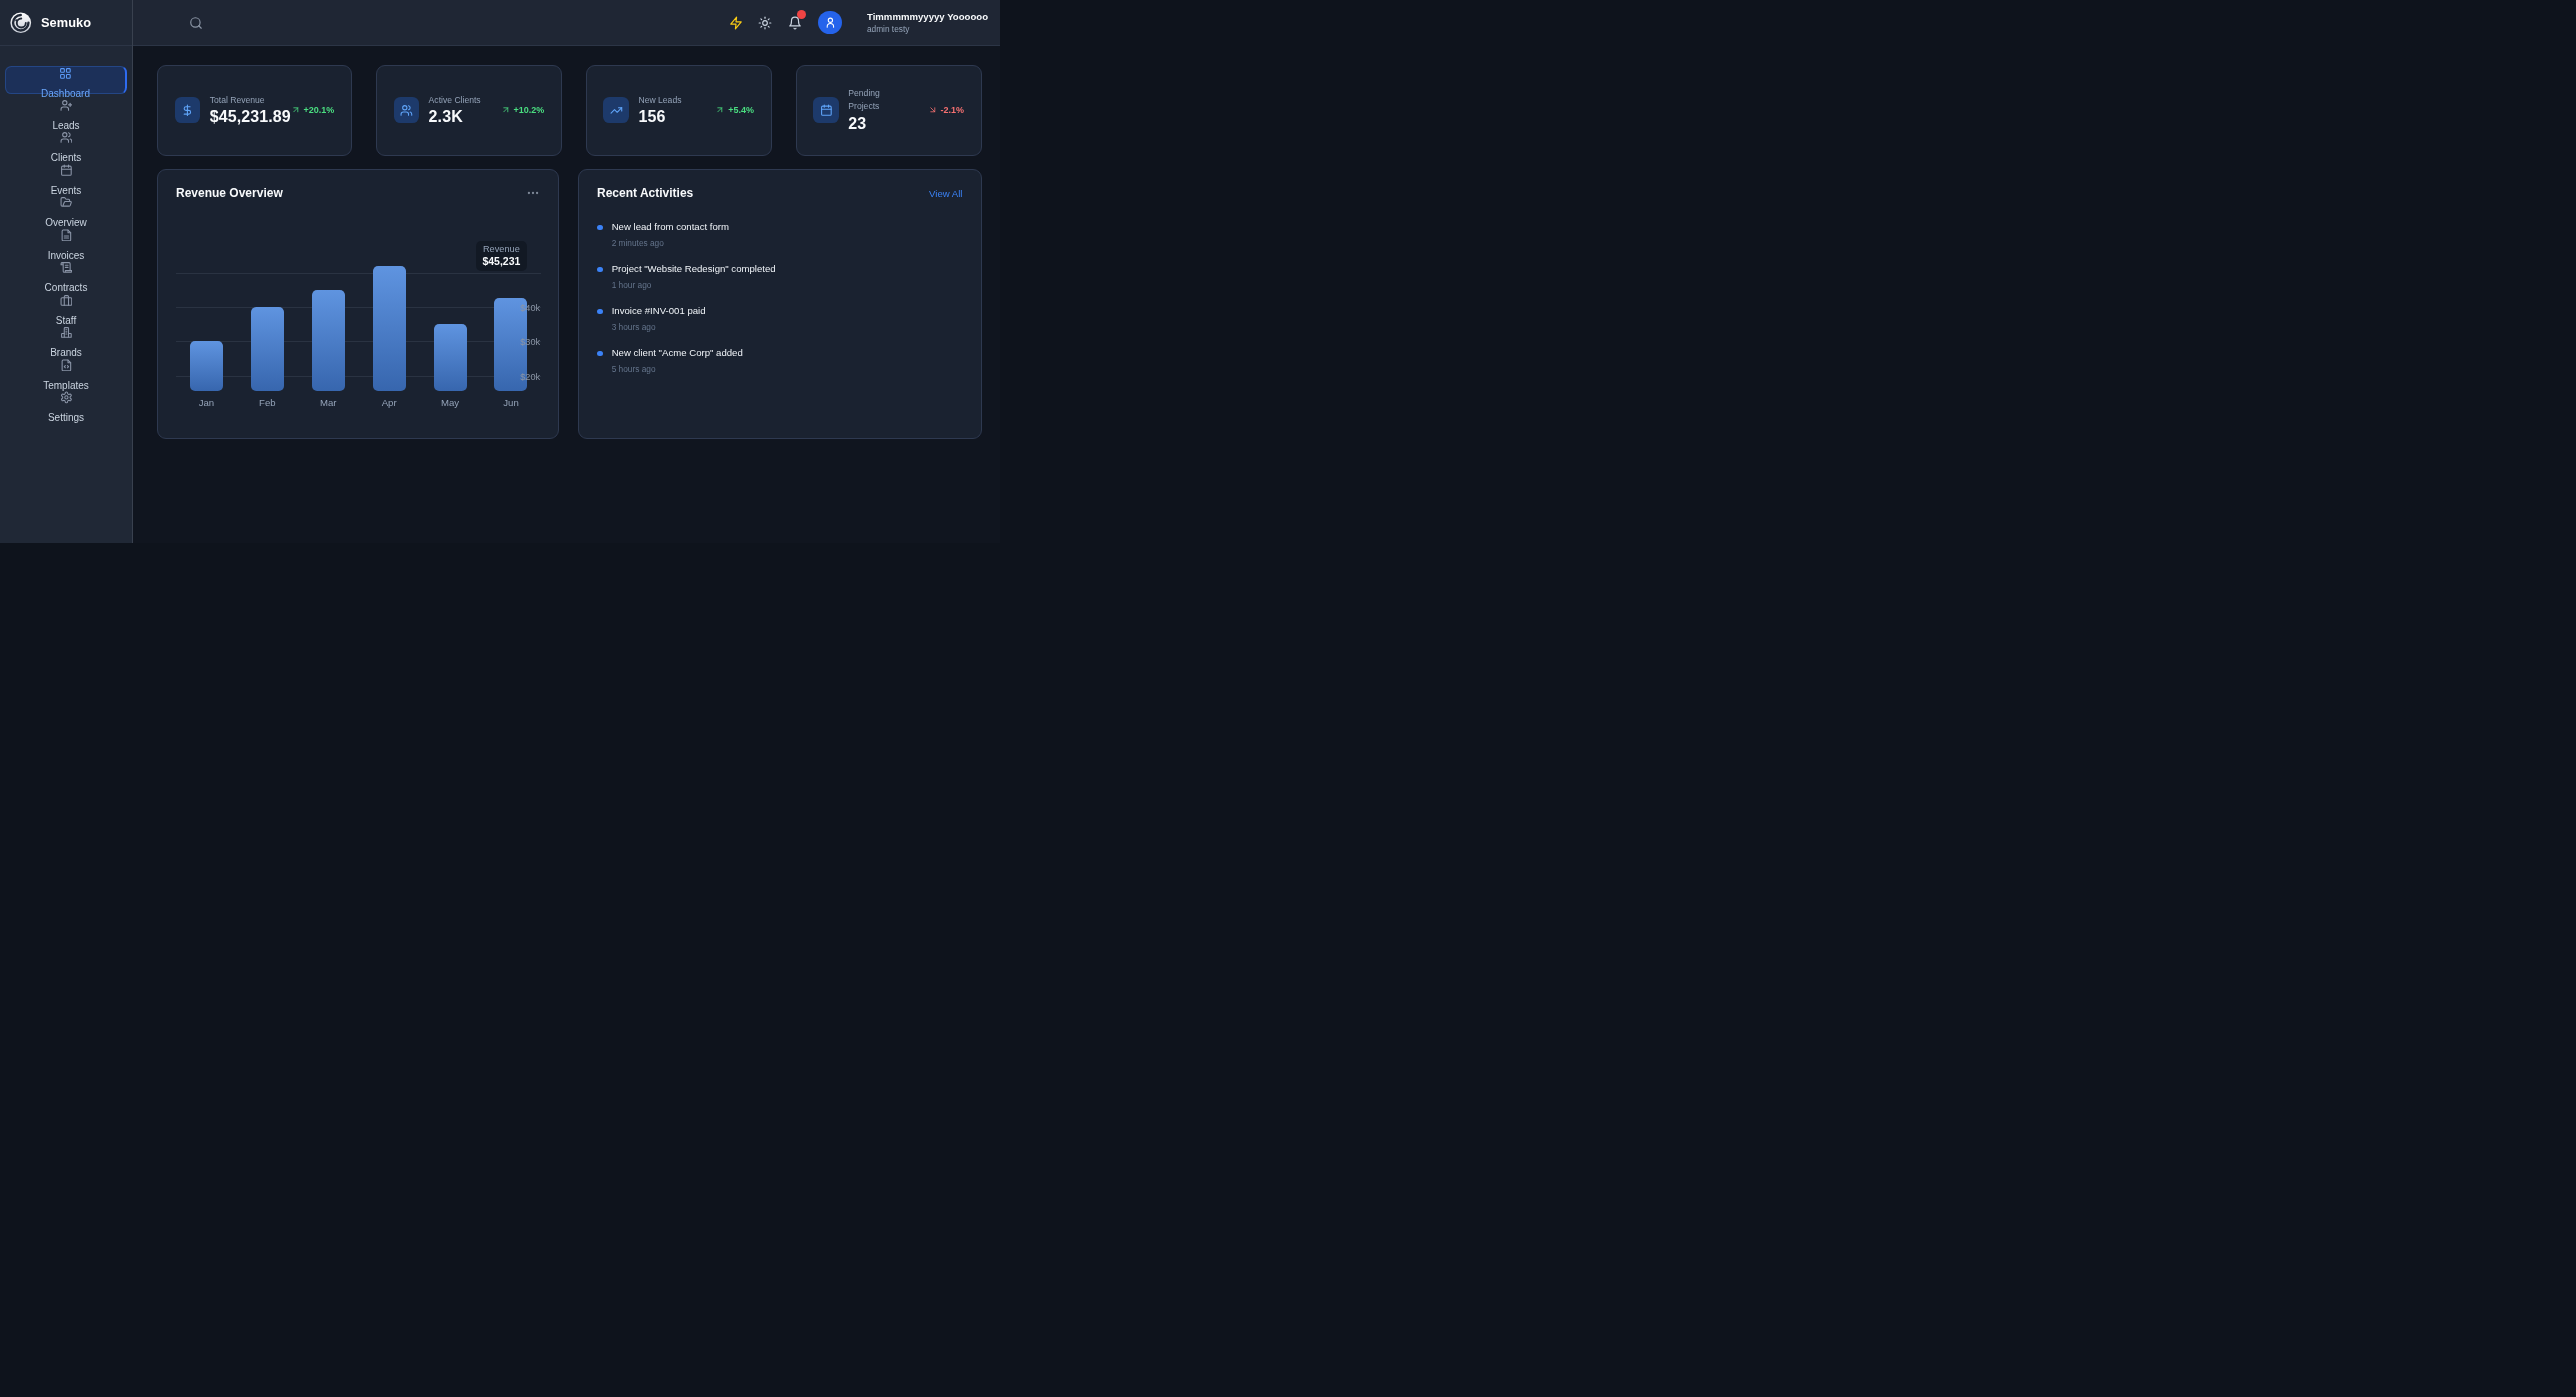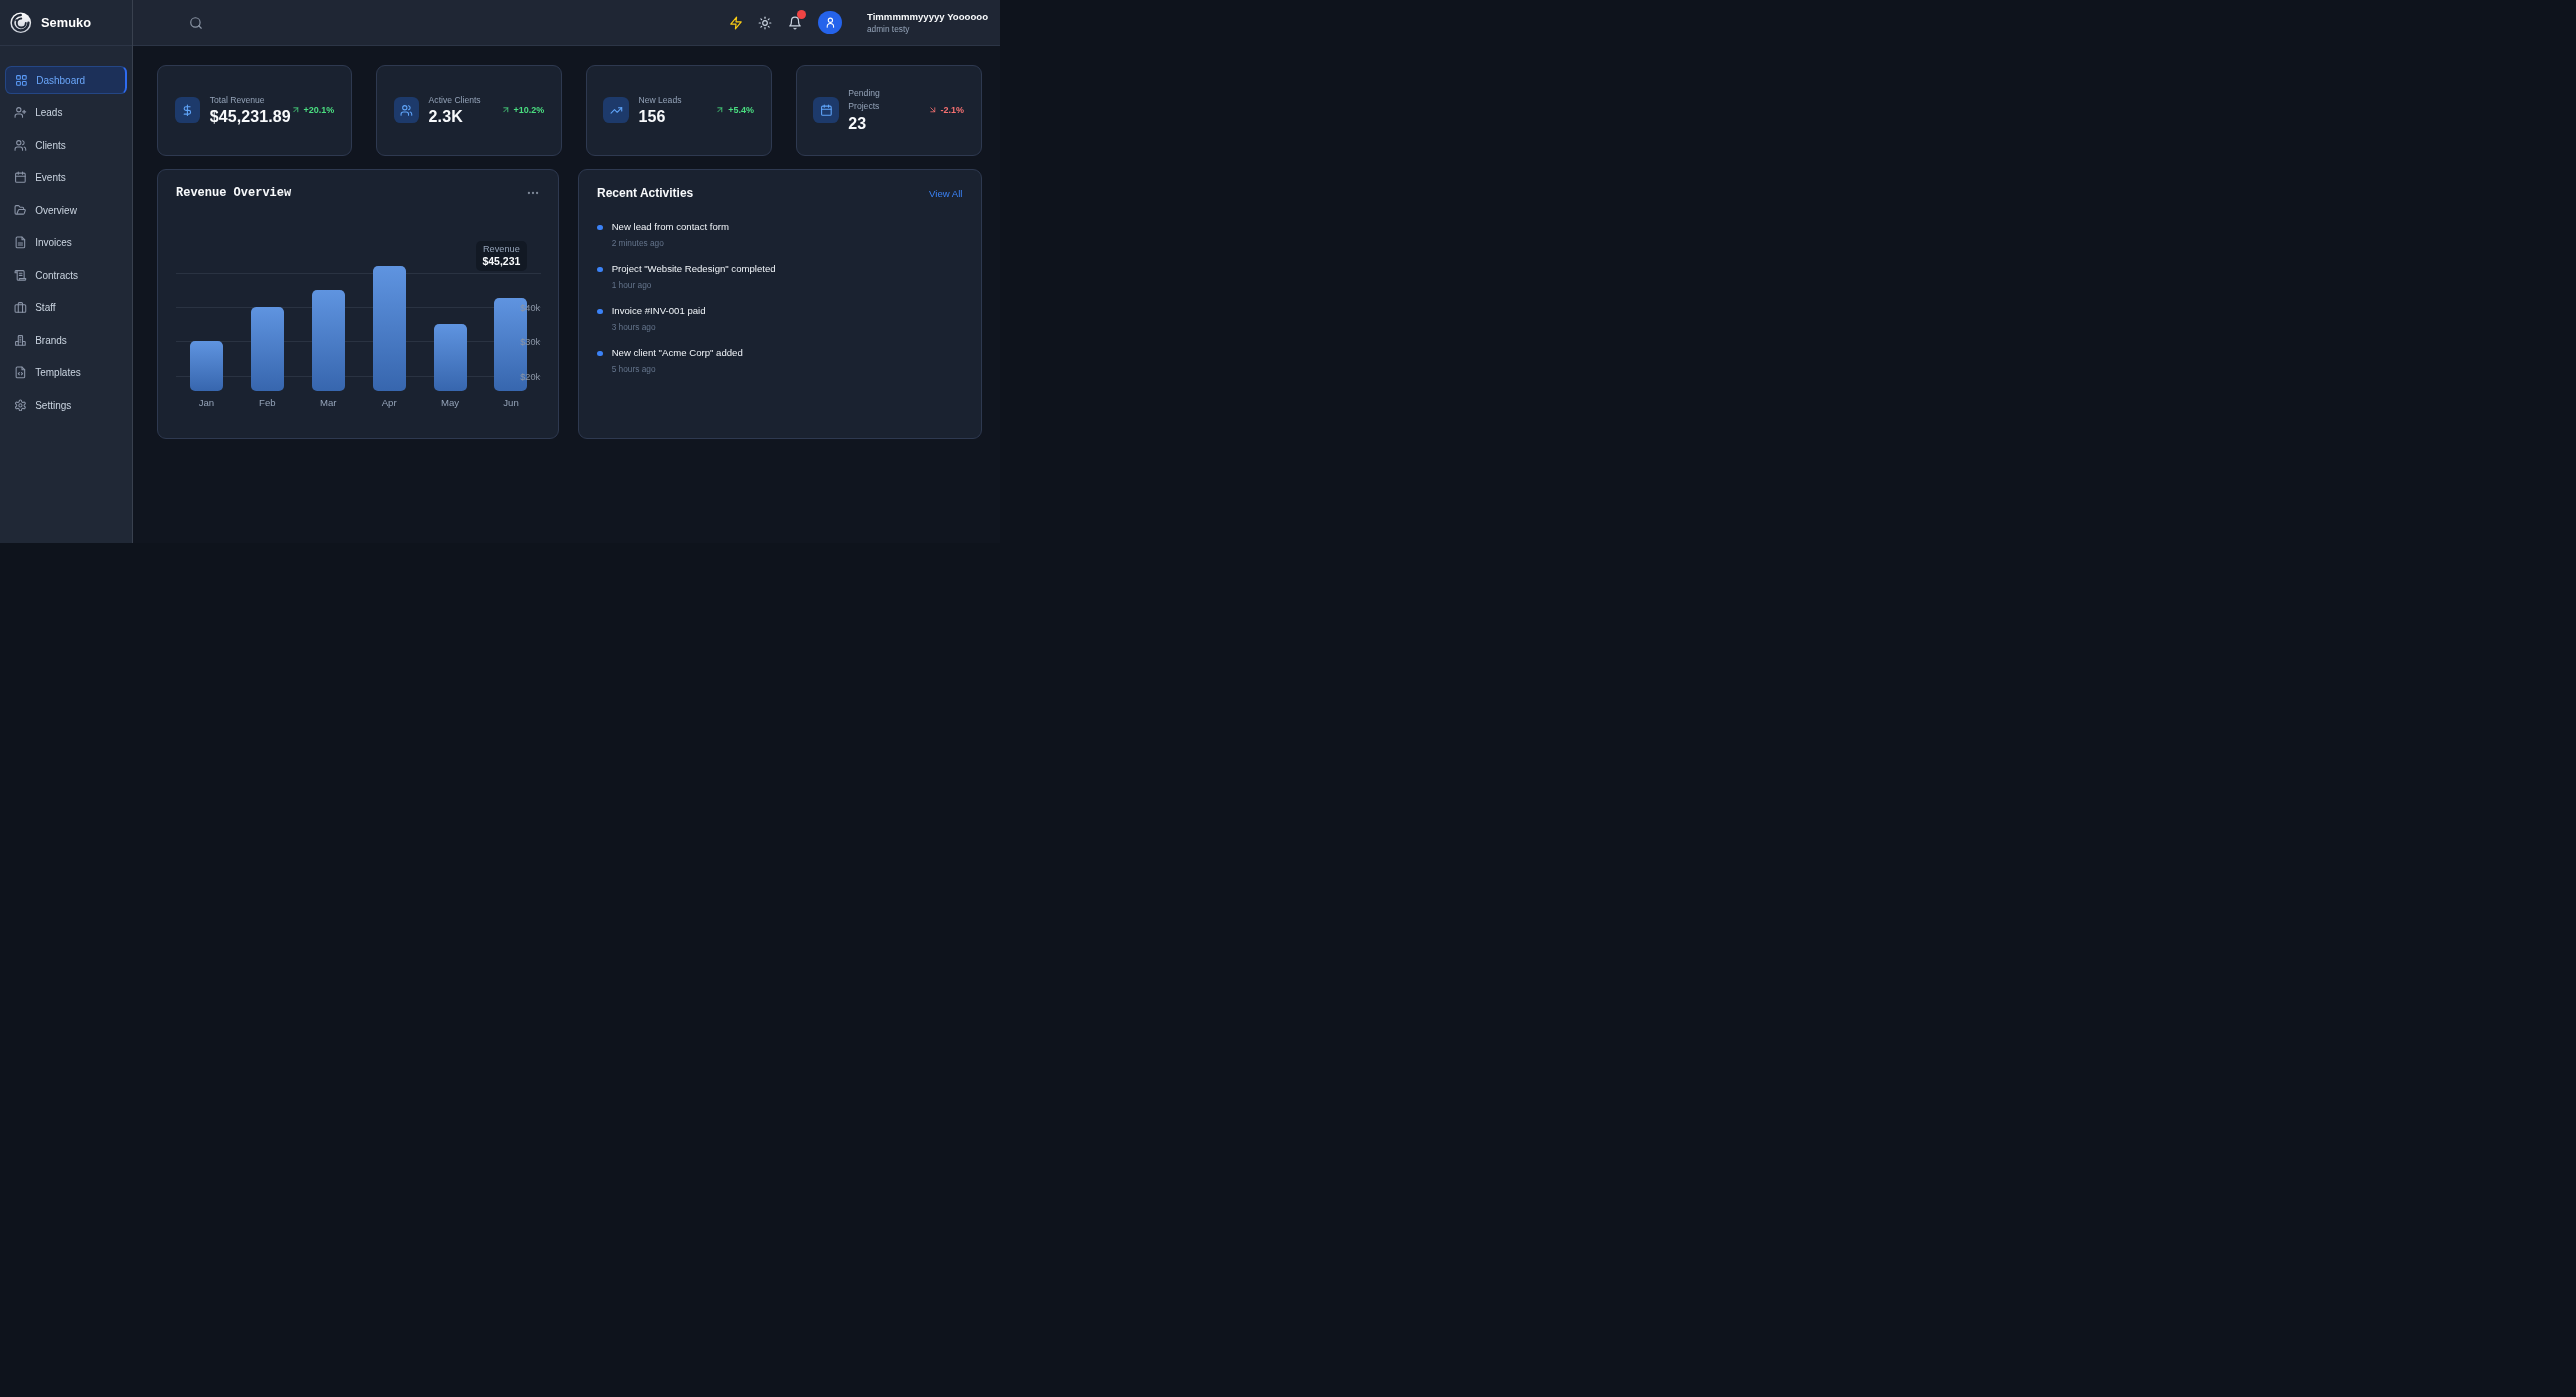--- a/index.html
+++ b/index.html
@@ -4,21 +4,21 @@
 <style>
   * { margin:0; padding:0; box-sizing:border-box; }
   html,body { background:#0e131c; font-family:"Liberation Sans", sans-serif; overflow:hidden; }
   .app { width:1000px; height:543px; display:grid; grid-template-columns:133px 1fr; grid-template-rows:46px 1fr; background:#10151f; }
 
   
   .sidebar { grid-row:1/3; background:#202836; border-right:0.6px solid #39414f; display:flex; flex-direction:column; }
   .side-head { height:46px; display:flex; align-items:center; gap:7.7px; padding:0 7.7px; border-bottom:0.6px solid #2c3546; flex:none; }
   .brand-name { font-size:12.8px; font-weight:700; color:#ffffff; letter-spacing:0.1px; }
   nav { padding:20px 5.1px 0 5.1px; }
-  .nav-item { height:28px; border-radius:6.4px; display:flex; align-items:center; gap:8.3px; padding:0 9px; margin-bottom:4.5px; color:#cbd5e1; font-size:10px; cursor:pointer; }
+  .nav-item { height:28px; border-radius:6.4px; display:flex; align-items:center; gap:8.3px; padding:0 9px; margin-bottom:4.5px; color:#cbd5e1; font-size:10px; cursor:pointer;flex-direction:column; }
   .nav-item .ni { display:flex; color:#8b95a8; }
   .nav-item.active { background:#1c3059; border:0.6px solid rgba(59,130,246,.28); border-right:2.6px solid #2e6bf0; color:#6aa6fa; font-weight:500; }
   .nav-item.active .ni { color:#5b9bf8; }
   .ni svg, .icon-btn svg { width:12.8px; height:12.8px; }
 
   
   .topbar { grid-column:2; background:#1f2634; border-bottom:0.6px solid #2c3546; display:flex; align-items:center; }
   .search-btn { margin-left:56px; color:#8b95a5; display:flex; cursor:pointer; }
   .search-btn svg { width:14px; height:14px; }
   .top-spacer { flex:1; }
@@ -43,21 +43,21 @@
   .stat-ic svg { width:12.8px; height:12.8px; }
   .stat-col { margin-left:9.6px; min-width:0; }
   .stat-label { font-size:8.6px; color:#94a3b8; max-width:62px; line-height:1.5; }
   .stat-value { font-size:16px; font-weight:700; color:#f8fafc; margin-top:1.9px; letter-spacing:0.1px; }
   .trend { margin-left:auto; display:flex; align-items:center; gap:3.2px; font-size:9px; font-weight:600; }
   .trend svg { width:9.6px; height:9.6px; }
   .up { color:#4ade80; } .down { color:#f87171; }
 
   .row2 { display:grid; grid-template-columns:402px 1fr; gap:19px; margin-top:13.4px; }
   .panel { height:270px; position:relative; }
-  .panel-head { display:flex; justify-content:space-between; align-items:flex-end; padding:16.6px 18px 0;font-family:Liberation Mono, monospace; }
+  .panel-head { display:flex; justify-content:space-between; align-items:flex-end; padding:16.6px 18px 0; }
   .panel-title { font-size:12px; font-weight:700; color:#f8fafc; }
   .more { color:#7d8796; cursor:pointer; display:flex; }
   .more svg { width:14px; height:14px; }
 
   
   .plot { position:absolute; left:18px; right:16.6px; top:89px; height:132px; }
   .gridline { position:absolute; left:0; right:0; height:0.6px; background:#2a3342; }
   .ytick { position:absolute; right:1.3px; transform:translateY(-45%); font-size:9.2px; color:#8b95a5; z-index:2; }
   .bars { position:absolute; inset:0; display:flex; z-index:1; }
   .slot { flex:1; display:flex; align-items:flex-end; justify-content:center; }

